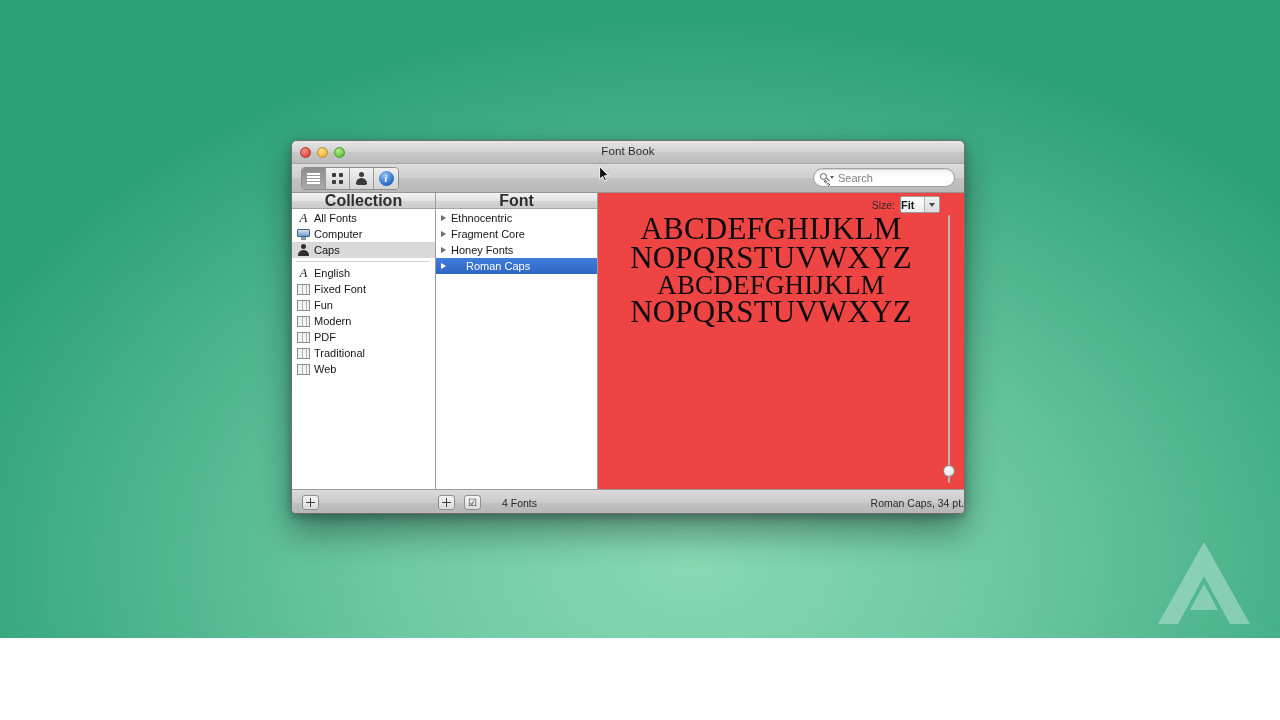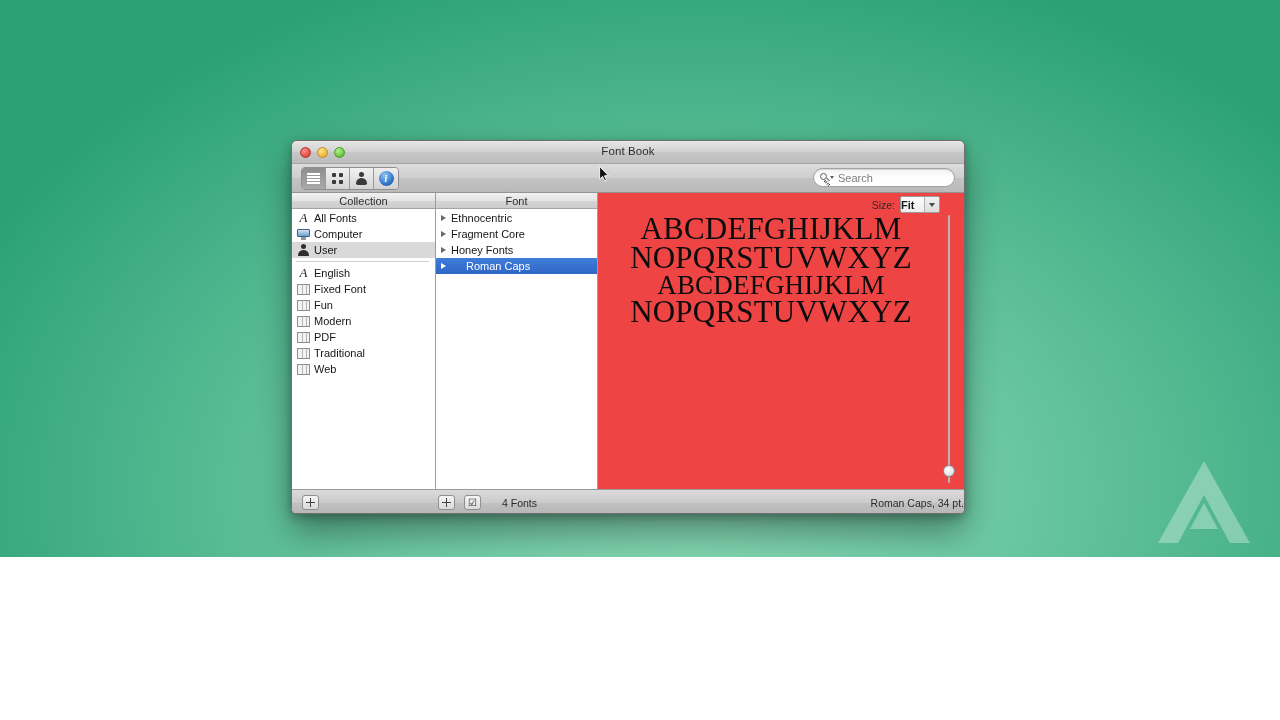--- a/index.html
+++ b/index.html
@@ -6,21 +6,21 @@
     margin: 0;
     padding: 0;
     width: 1280px;
     height: 720px;
     overflow: hidden;
     font-family: "Liberation Sans", sans-serif;
   }
   #desktop {
     position: relative;
     width: 1280px;
-    height: 557px;
+    height: 638px;
     background:
       radial-gradient(ellipse 900px 620px at 54% 88%, #87d9b4 0%, #6ecaa4 32%, #4cb48c 62%, #2ba177 88%),
       linear-gradient(135deg, #17a06e 0%, #35ad82 40%, #57c09a 70%, #74cfae 100%);
     overflow: hidden;
   }
   
   #watermark {
     position: absolute;
     right: 28px;
     bottom: 12px;
@@ -129,24 +129,25 @@
     border-left:2.6px solid transparent;border-right:2.6px solid transparent;border-top:3.2px solid #5d5d5d; }
   #search-placeholder { font-size: 11px; color: #7c7c7c; margin-left: 4px; }
 
   
   #body { position: relative; height: 296px; display: flex; background:#fff; }
   .col-header {
     height: 16px;
     background: linear-gradient(to bottom, #f2f2f2 0%, #e3e3e3 50%, #d6d6d6 51%, #cccccc 100%);
     border-bottom: 1px solid #a4a4a4;
     text-align: center;
-    font-size: 11px;
+    font-size: 16px;
     color: #2e2e2e;
     line-height: 16px;
     box-sizing: border-box;
+    font-weight: bold;
   }
   #pane-collection { width: 144px; border-right: 1px solid #9d9d9d; box-sizing: border-box; background:#fff; }
   #pane-font { width: 162px; border-right: 1px solid #9d9d9d; box-sizing: border-box; background:#fff; position:relative; }
   #pane-preview { flex: 1; background:#ef4444; position: relative; }
 
   .rowlist { padding-top: 1px; }
   .row {
     display:flex; align-items:center;
     height: 16px;
     padding-left: 5px;
@@ -335,21 +336,21 @@
                 <b></b>
               </span>
             <span class="lbl">Computer</span>
           </div>
 
           <div class="row sel-grey">
             <span class="ic-user">
                 <b></b>
                 <s></s>
               </span>
-            <span class="lbl">User</span>
+            <span class="lbl">Caps</span>
           </div>
 
           <div class="sep"></div>
 
           <div class="row">
             <span class="ic-af">A</span>
             <span class="lbl">English</span>
           </div>
 
           <div class="row">

